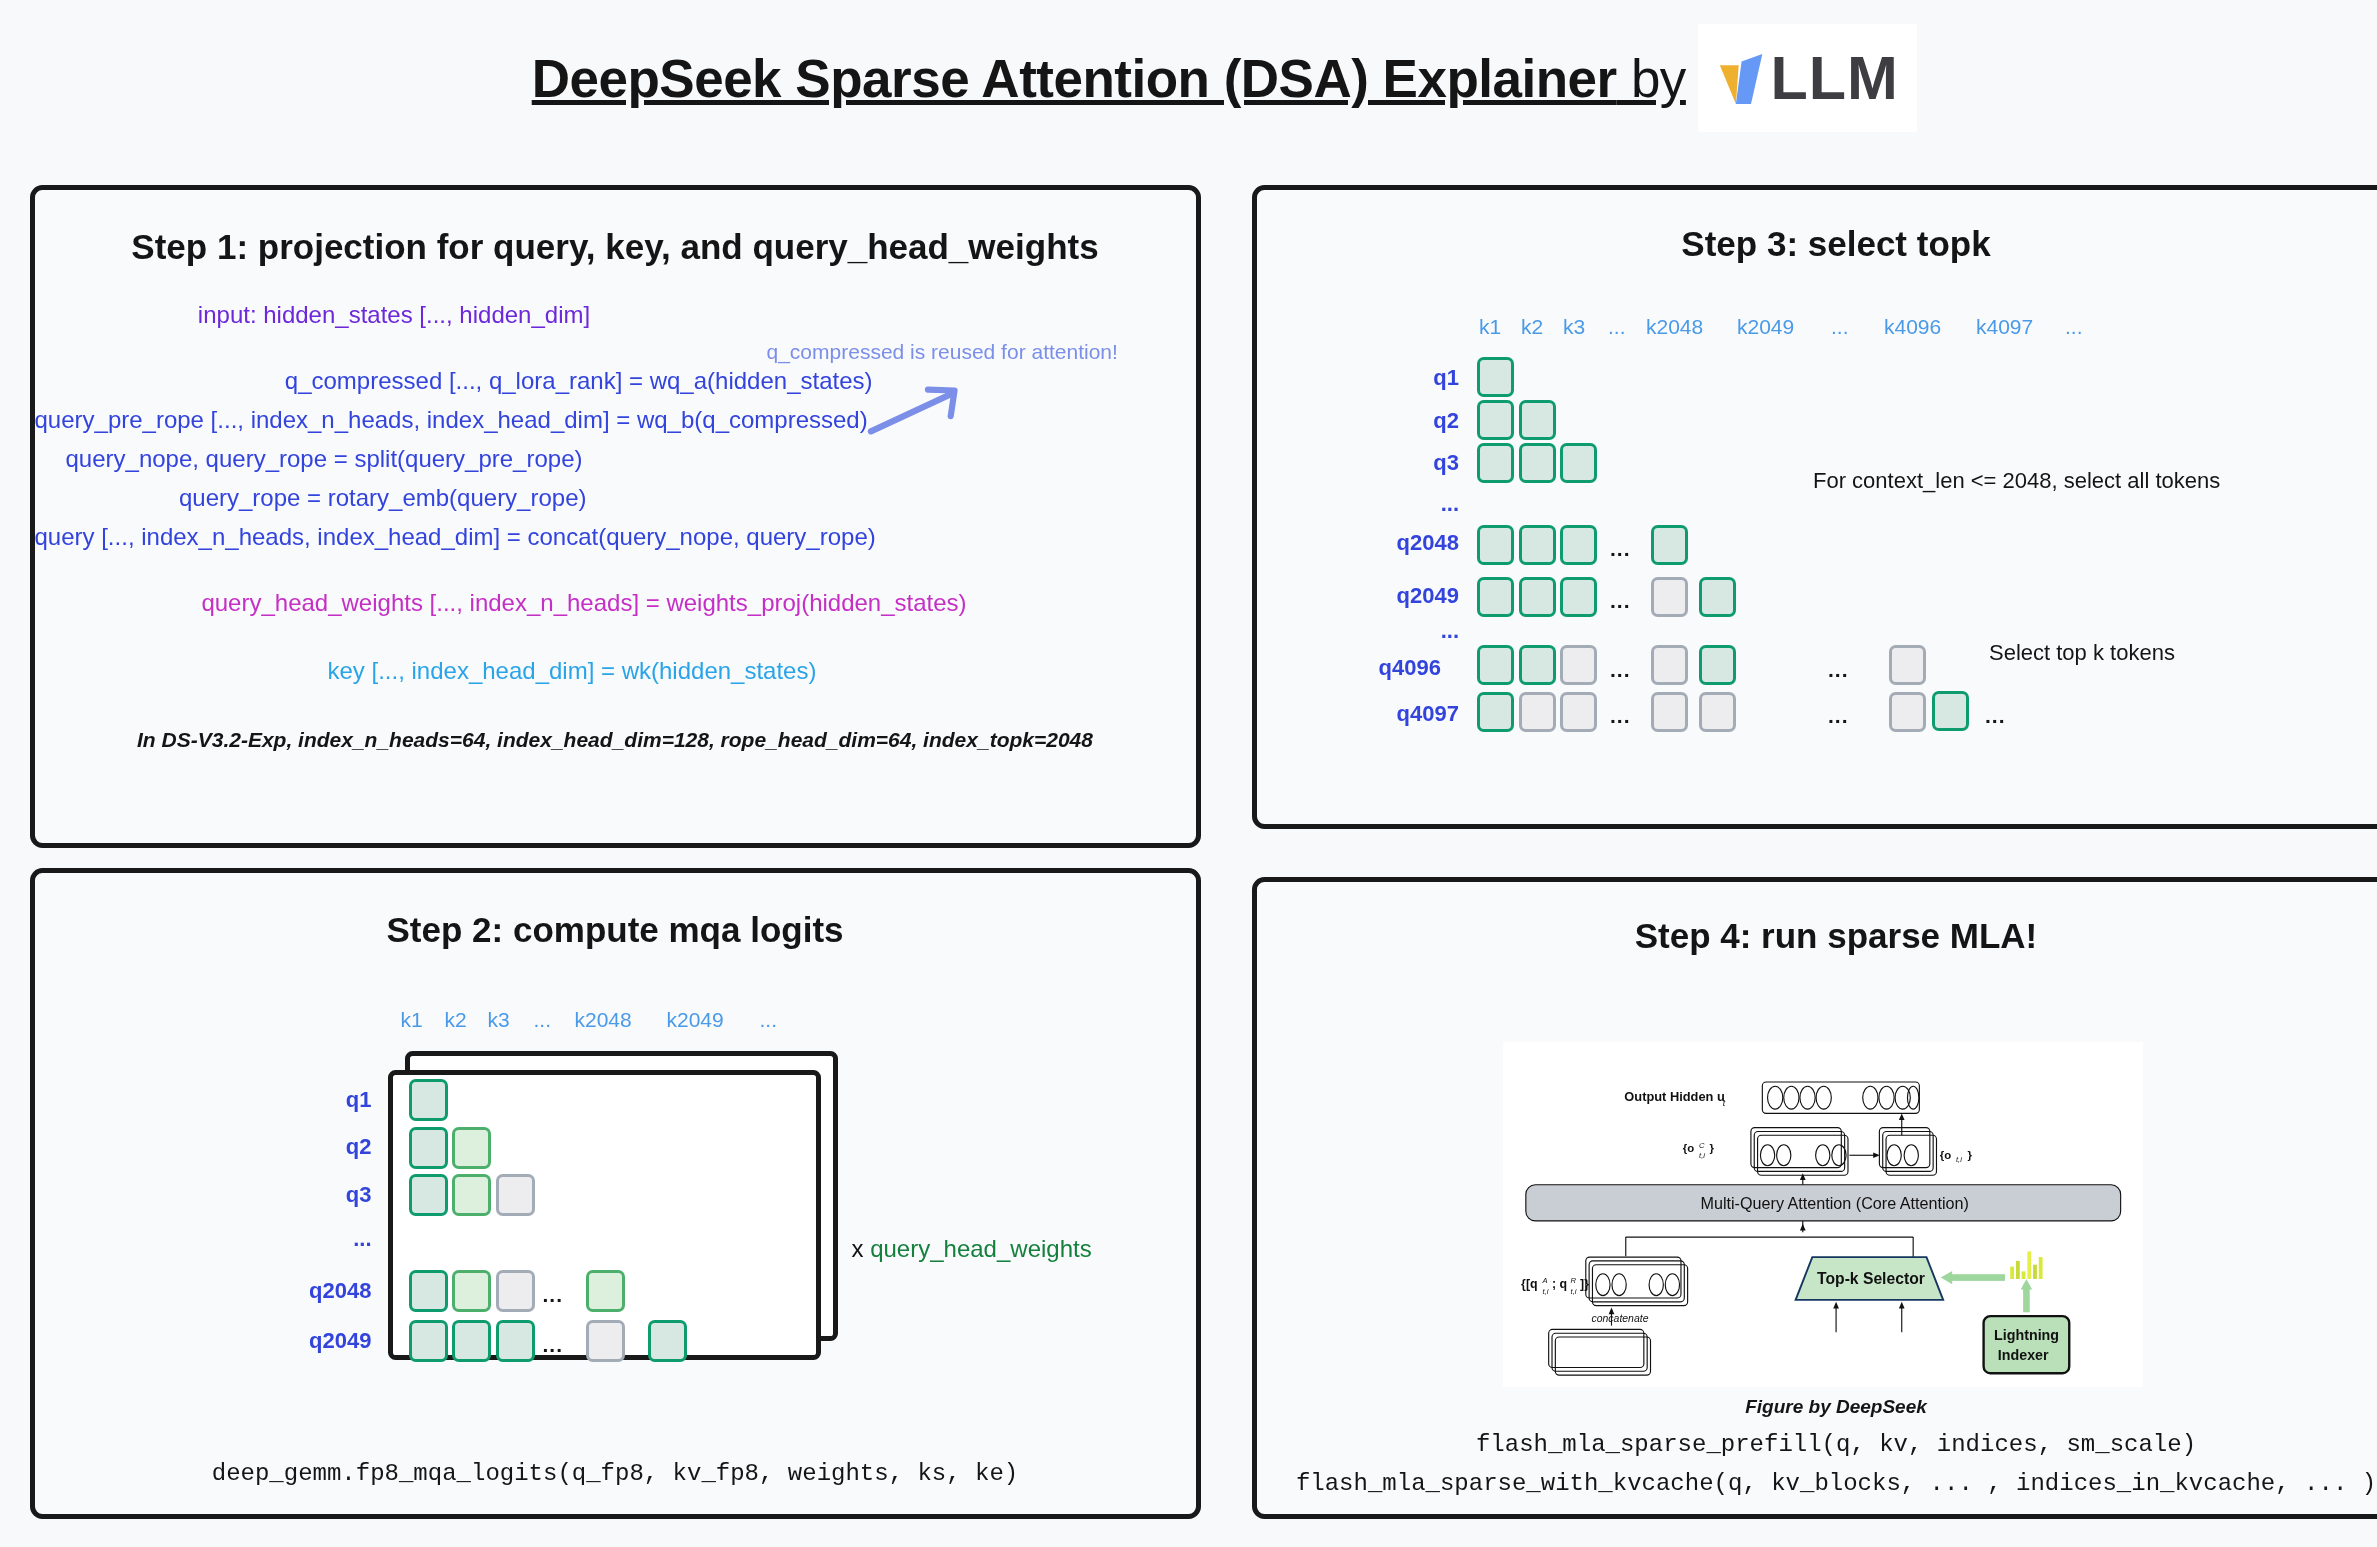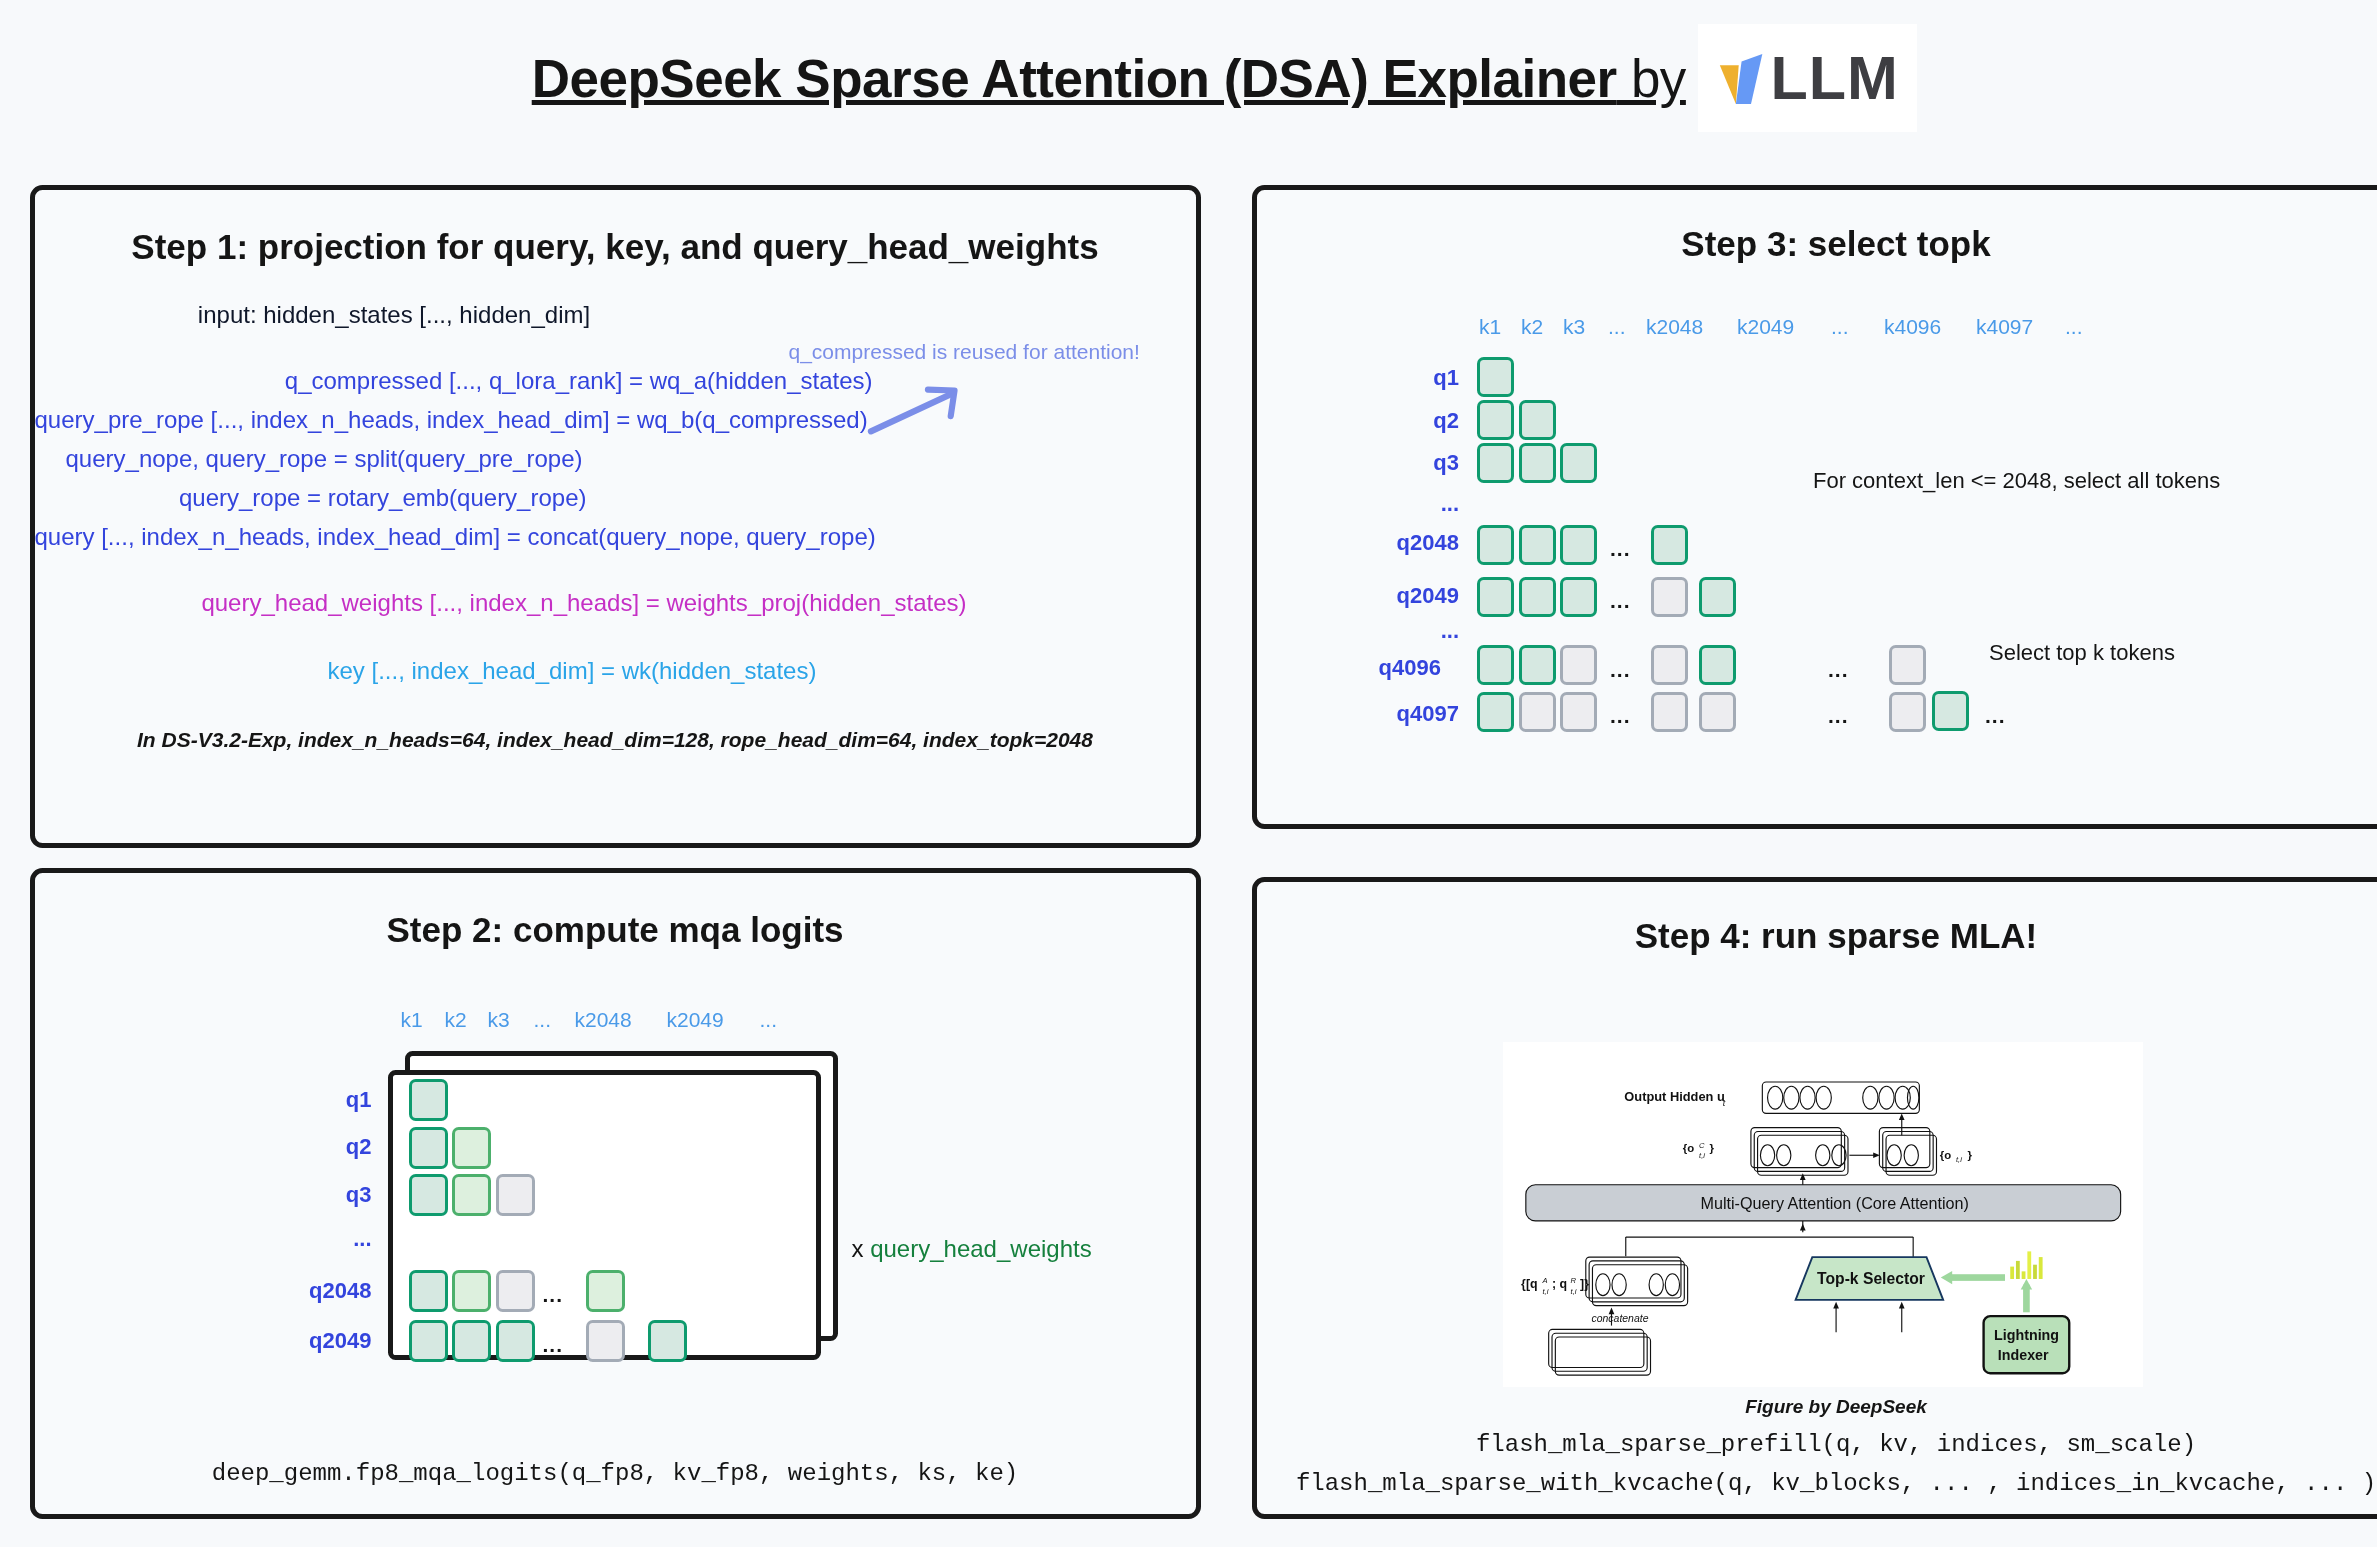--- a/index.html
+++ b/index.html
@@ -48,22 +48,22 @@
     text-align: center; font-size: 35px; font-weight: 700; color: #151515;
   }
   #card-step1 .step-title { margin-top: 37px; }
   #card-step2 .step-title { margin-top: 37px; }
   #card-step3 .step-title { margin-top: 34px; }
   #card-step4 .step-title { margin-top: 34px; }
 
   
   .s1-body { position: relative; margin-top: 28.5px; }
   .s1-line { font-size: 24px; line-height: 1.62; white-space: nowrap; }
-  .s1-input  { color: #0f172a; text-align: center; margin-right: 442px; }
-  .s1-note   { color: #7b8ee8; position: absolute; left: 732px; top: 44px; font-size: 21px; margin-left: 22px; }
+  .s1-input  { color: #6d28d9; text-align: center; margin-right: 442px; }
+  .s1-note   { color: #7b8ee8; position: absolute; left: 732px; top: 44px; font-size: 21px; }
   .s1-arrow  { position: absolute; left: 832px; top: 85px; }
   .blue      { color: #3344dd; }
   .cyan      { color: #2aa4e8; }
   .magenta   { color: #c52fc5; }
   .r-eq      { text-align: right; }
   .s1-foot {
     text-align: center; font-style: italic; font-weight: 700;
     font-size: 21px; color: #151515; margin-top: 37px; white-space: nowrap;
   }
 

